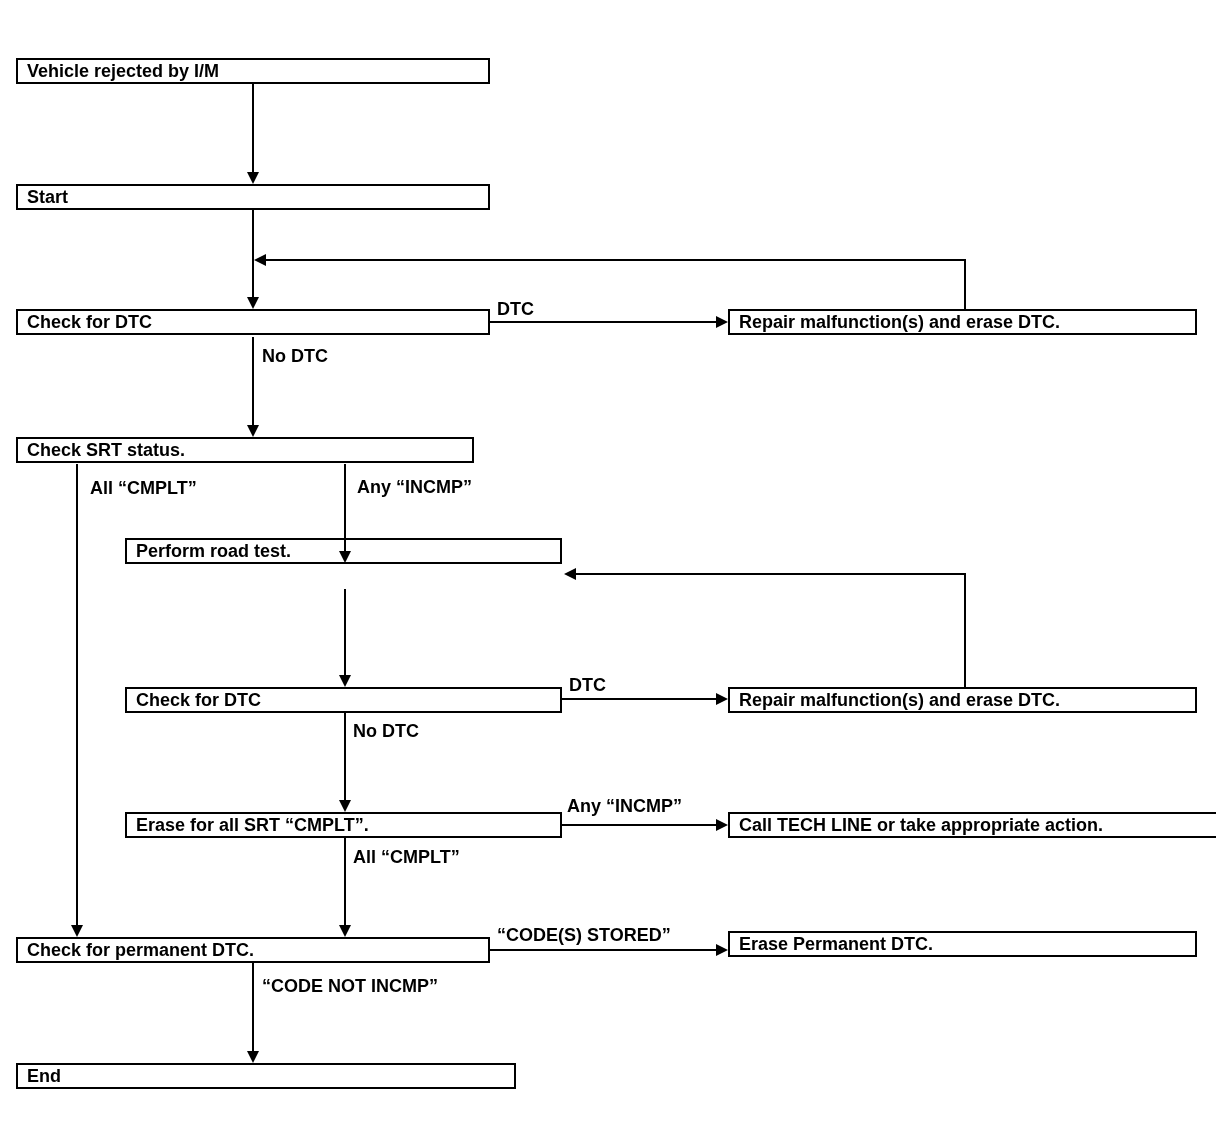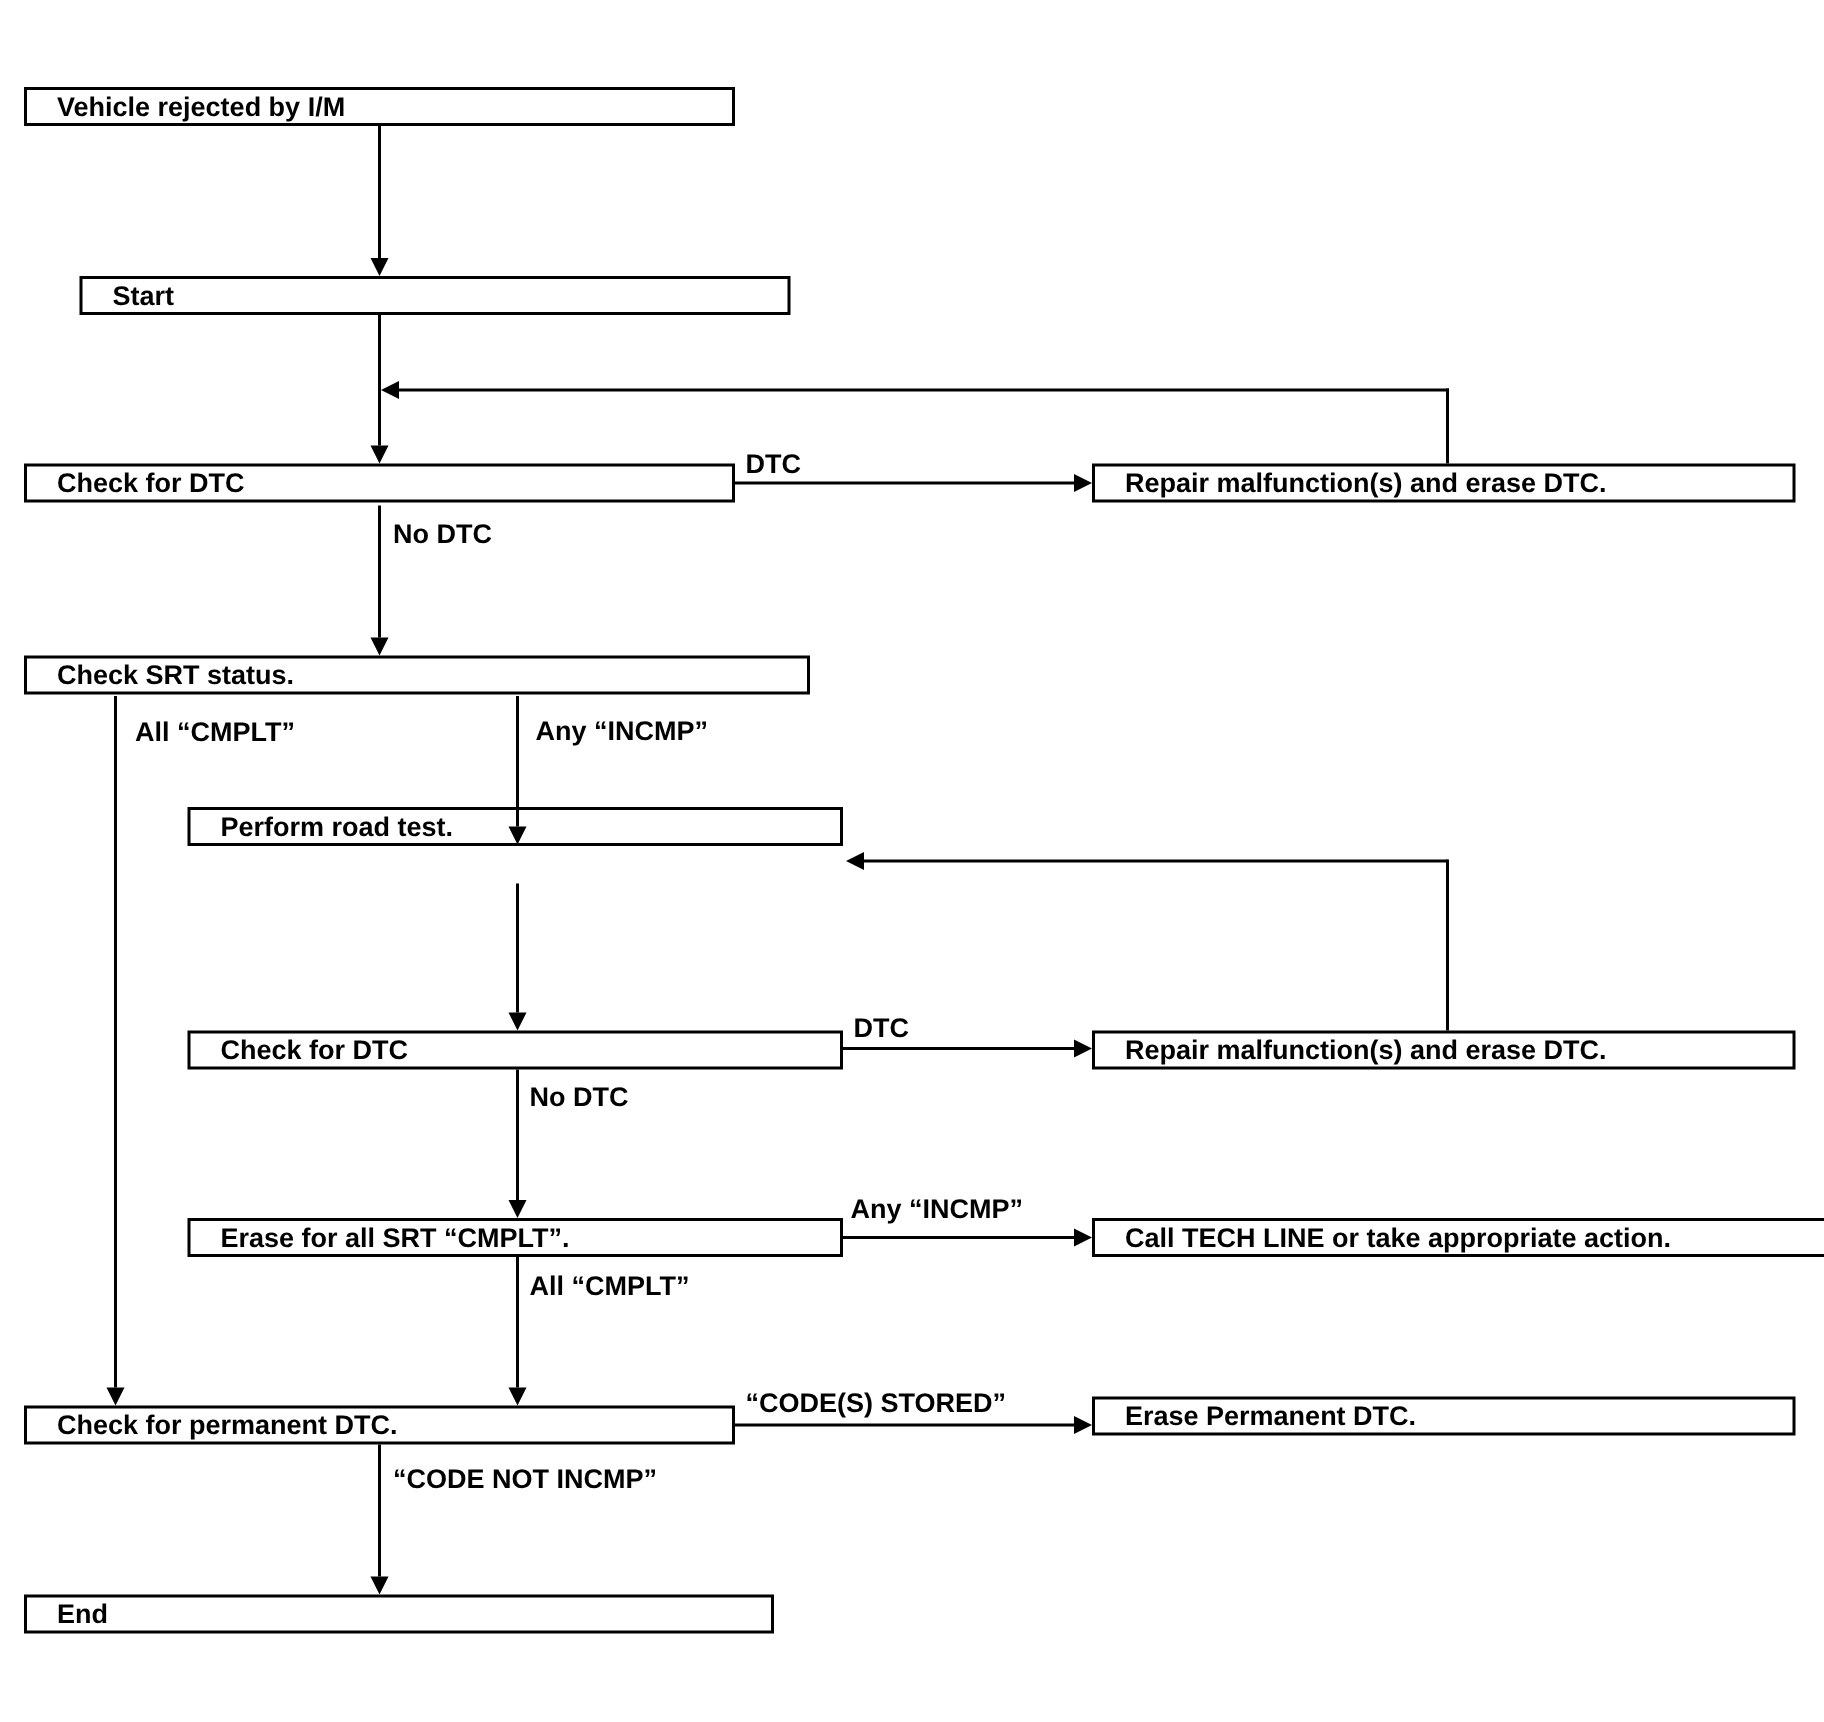--- a/index.html
+++ b/index.html
@@ -4,39 +4,39 @@
 <style>
   html,body{margin:0;padding:0;background:#ffffff;}
   .canvas{
     position:relative;width:1216px;height:1148px;background:#ffffff;
     font-family:"Liberation Sans",sans-serif;font-weight:bold;color:#000;
     overflow:hidden;
   }
   .node{
     position:absolute;box-sizing:border-box;height:26px;
     border:2px solid #000;background:#fff;
-    display:flex;align-items:center;padding-left:20px;
+    display:flex;align-items:center;padding-left:9px;
     font-size:18px;line-height:22px;white-space:nowrap;
   }
   .lbl{position:absolute;font-size:18px;line-height:20px;white-space:nowrap;}
   .ln{position:absolute;background:#000;}
   .ah{position:absolute;width:0;height:0;}
   .ah.down{border-left:6px solid transparent;border-right:6px solid transparent;border-top:12px solid #000;}
   .ah.left{border-top:6px solid transparent;border-bottom:6px solid transparent;border-right:12px solid #000;}
   .ah.right{border-top:6px solid transparent;border-bottom:6px solid transparent;border-left:12px solid #000;}
 </style>
 </head>
 <body>
 
 <div class="canvas">
 
   <div class="node" style="left:16px;top:58px;width:474px;">Vehicle rejected by I/M</div>
-  <div class="node" style="left:16px;top:184px;width:474px;margin-left:37px;">Start</div>
+  <div class="node" style="left:16px;top:184px;width:474px;">Start</div>
   <div class="node" style="left:16px;top:309px;width:474px;">Check for DTC</div>
-  <div class="node" style="left:16px;top:437px;width:524px;text-align:center;">Check SRT status.</div>
+  <div class="node" style="left:16px;top:437px;width:458px;text-align:center;">Check SRT status.</div>
   <div class="node" style="left:16px;top:937px;width:474px;">Check for permanent DTC.</div>
   <div class="node" style="left:16px;top:1063px;width:500px;">End</div>
 
   <div class="node" style="left:125px;top:538px;width:437px;">Perform road test.</div>
   <div class="node" style="left:125px;top:687px;width:437px;">Check for DTC</div>
   <div class="node" style="left:125px;top:812px;width:437px;">Erase for all SRT “CMPLT”.</div>
 
   <div class="node" style="left:728px;top:309px;width:469px;">Repair malfunction(s) and erase DTC.</div>
   <div class="node" style="left:728px;top:687px;width:469px;">Repair malfunction(s) and erase DTC.</div>
   <div class="node" style="left:728px;top:812px;width:559px;">Call TECH LINE or take appropriate action.</div>

